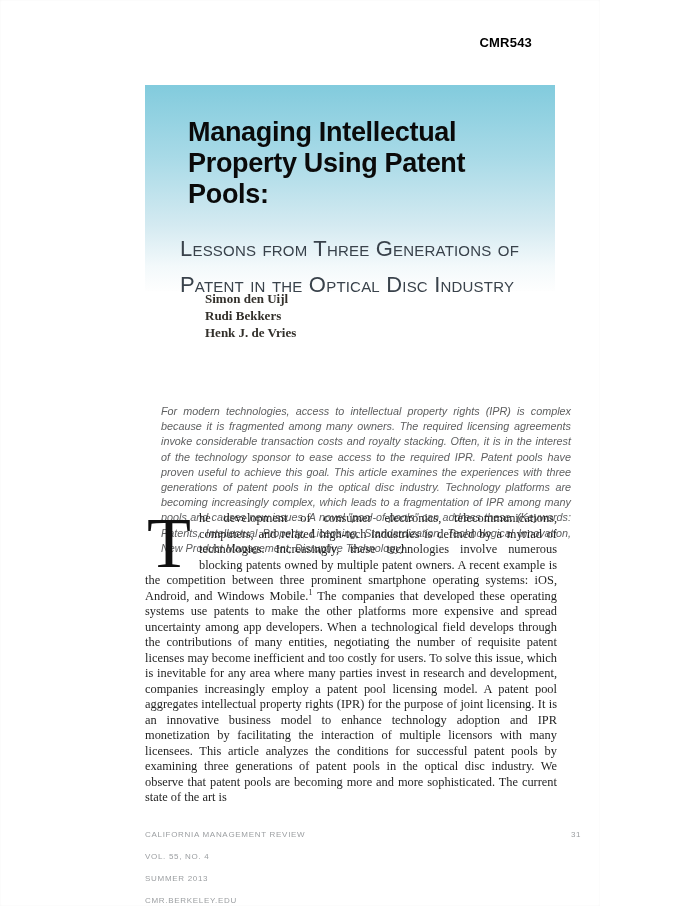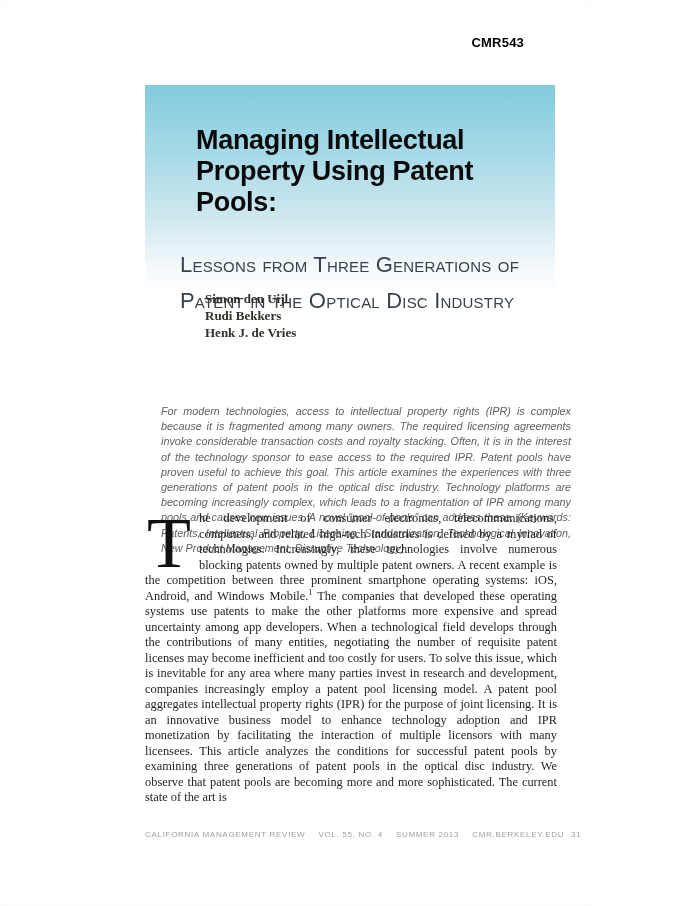--- a/index.html
+++ b/index.html
@@ -1,37 +1,38 @@
 <!DOCTYPE html>
 <html><head>
 <meta charset="utf-8">
 <style>
   html,body{margin:0;padding:0;}
   body{background:#ffffff;}
   .page{
     position:relative; width:592px; height:906px; background:#ffffff;
     font-family:"Liberation Serif", serif; overflow:hidden;
     box-shadow:inset 0 0 2px rgba(0,0,0,0.06);
+    padding-left:8px;
   }
   .doc-code{
     position:absolute; top:35px; right:68px;
     font-family:"Liberation Sans", sans-serif; font-weight:bold;
     font-size:13px; color:#000; letter-spacing:.2px;
   }
   .banner{
     position:absolute; left:145px; top:85px; width:410px; height:206px;
     background:linear-gradient(180deg,#82cbdd 0%,#a8dae7 35%,#d4eaf1 68%,#f3f9fb 88%,#fefefe 100%);
   }
   .banner .title{
-    margin:16px; padding:24px 0 0 35px; width:322px;
+    margin:8px; padding:24px 0 0 35px; width:322px;
     font-family:"Liberation Sans", sans-serif; font-weight:bold;
     font-size:27px; line-height:31px; color:#0a0a0a; letter-spacing:-0.3px;
   }
   .subtitle{
-    margin:29px 0 0 35px;
+    margin:21px 0 0 35px;
     font-family:"Liberation Sans", sans-serif;
     font-variant:small-caps; font-weight:normal;
     font-size:22px; line-height:36px; color:#39424b; letter-spacing:.2px;
   }
   .subtitle .subline{display:block; white-space:nowrap;}
   .authors{
     position:absolute; left:205px; top:290px;
     font-family:"Liberation Serif", serif; font-weight:bold;
     font-size:13px; line-height:17px; color:#33302b;
   }
@@ -49,21 +50,21 @@
     float:left; font-family:"Liberation Serif", serif;
     font-size:72px; line-height:58px; padding:3px 8px 0 2px; color:#101010;
   }
   .fnref{
     font-size:8px; line-height:0; vertical-align:super; color:#1f1f1f;
   }
   .footer{
     position:absolute; left:145px; top:830px; width:410px;
     display:flex; gap:13px; white-space:nowrap;
     font-family:"Liberation Sans", sans-serif; font-size:8px;
-    letter-spacing:.7px; color:#9b9ea1;
+    letter-spacing:.7px; color:#9b9ea1;flex-direction:column;
   }
   .pagenum{
     position:absolute; left:571px; top:830px;
     font-family:"Liberation Sans", sans-serif; font-size:8px;
     letter-spacing:.5px; color:#9b9ea1;
   }
 </style>
 </head>
 <body>
 

